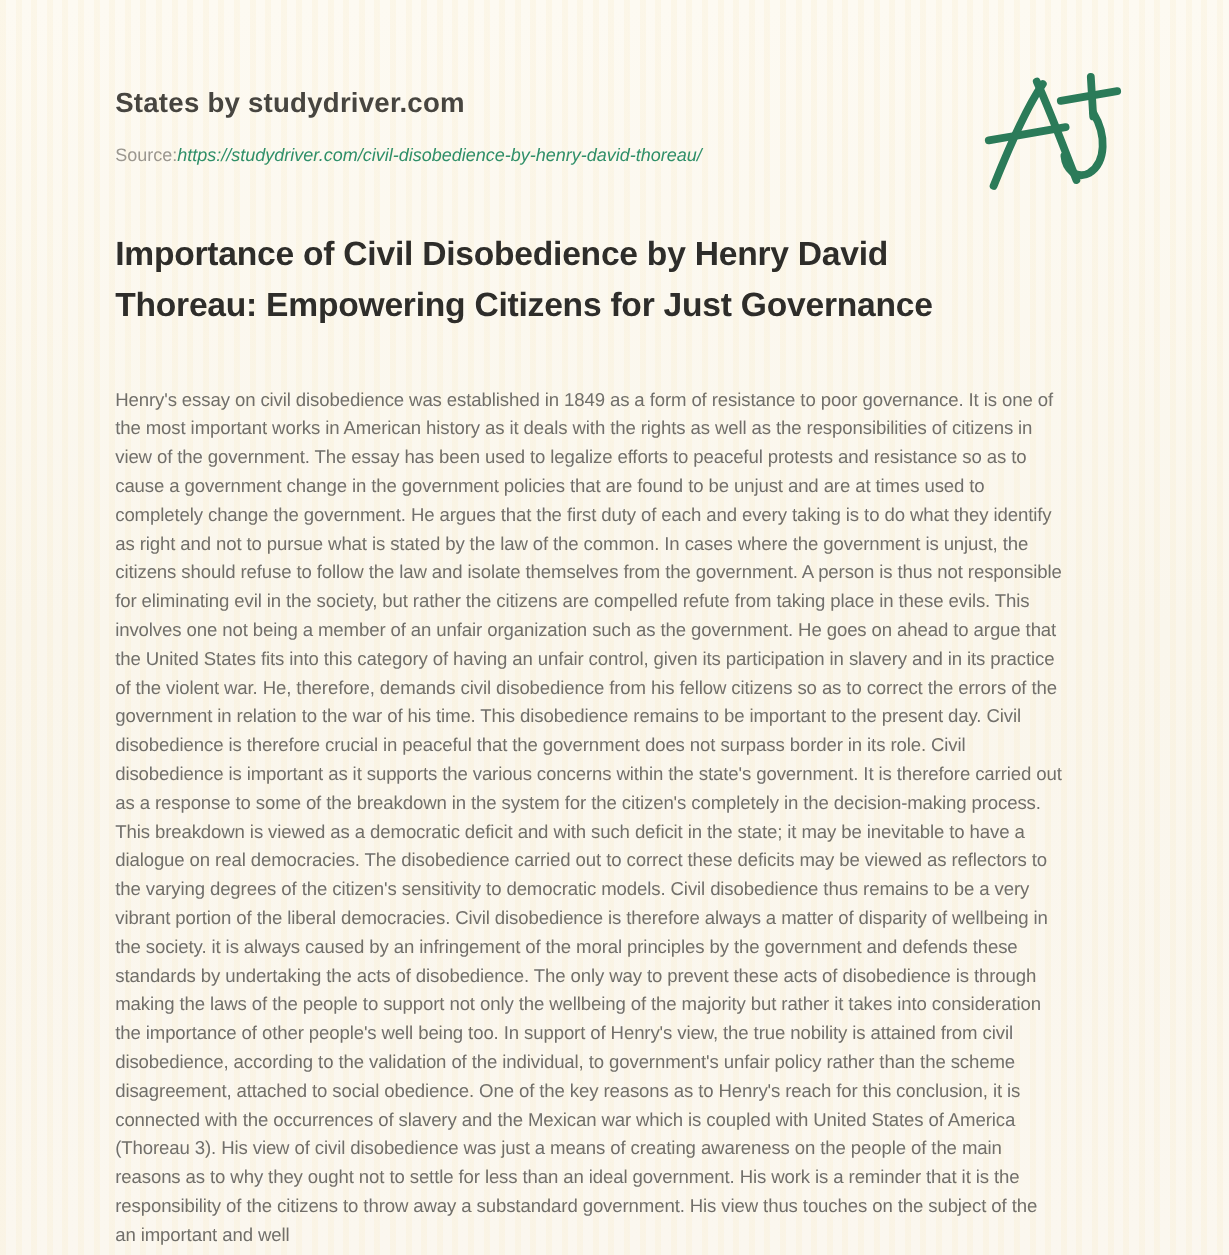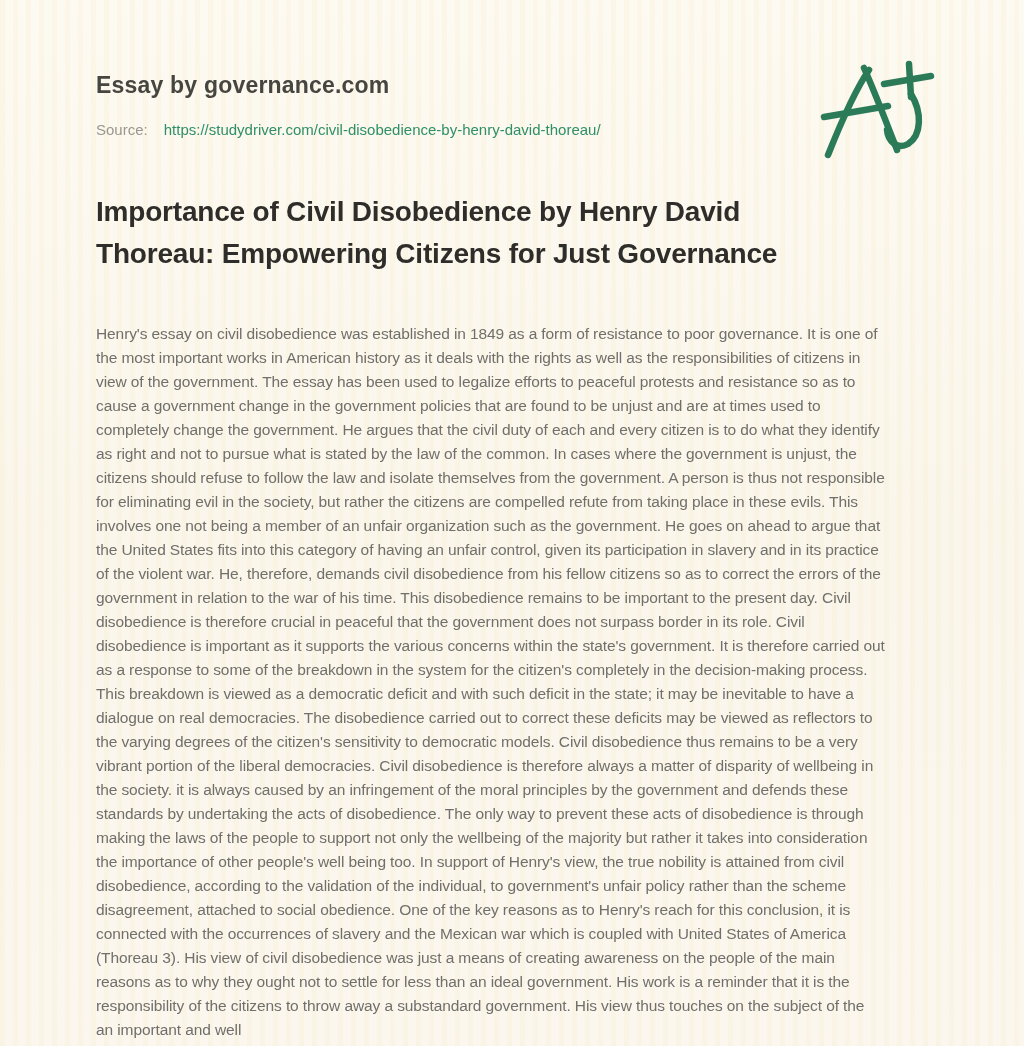--- a/index.html
+++ b/index.html
@@ -36,21 +36,22 @@
   .source-line {
     position: absolute;
     left: 96px;
     top: 121px;
     font-size: 15px;
     color: #9b978f;
   }
   .source-line a {
     color: #2f8f68;
     text-decoration: none;
-    margin-left: 16px;
+    margin-left: 0;
+    font-style: italic;
   }
   .logo {
     position: absolute;
     left: 818px;
     top: 60px;
     width: 126px;
     height: 108px;
   }
   .logo svg {
     width: 100%;
@@ -83,21 +84,21 @@
     height: 24px;
     letter-spacing: -0.1px;
     white-space: nowrap;
   }
 </style>
 </head>
 <body>
 
 <div class="page">
 
-  <h1 class="site-title">Essay by governance.com</h1>
+  <h1 class="site-title">States by studydriver.com</h1>
 
   <div class="logo">
     <svg viewBox="0 0 126 108" xmlns="http://www.w3.org/2000/svg" fill="none" stroke="#2b7b59" stroke-width="6.5" stroke-linecap="round" stroke-linejoin="round">
 
       <path d="M10 95 C 24 60, 39 27, 51 10"></path>
       <path d="M46 8 C 56 30, 69 64, 79 90"></path>
       <path d="M6 57 L 70 46"></path>
 
       <path d="M66 24 L 113 16"></path>
       <path d="M91 4 L 93 37"></path>
@@ -110,21 +111,21 @@
     <span>Source:</span><a href="#">https://studydriver.com/civil-disobedience-by-henry-david-thoreau/</a>
   </div>
 
   <h2 class="essay-title">Importance of Civil Disobedience by Henry David Thoreau: Empowering Citizens for Just Governance</h2>
 
   <div class="essay-body">
       <div class="essay-line">Henry's essay on civil disobedience was established in 1849 as a form of resistance to poor governance. It is one of</div>
       <div class="essay-line">the most important works in American history as it deals with the rights as well as the responsibilities of citizens in</div>
       <div class="essay-line">view of the government. The essay has been used to legalize efforts to peaceful protests and resistance so as to</div>
       <div class="essay-line">cause a government change in the government policies that are found to be unjust and are at times used to</div>
-      <div class="essay-line">completely change the government. He argues that the civil duty of each and every citizen is to do what they identify</div>
+      <div class="essay-line">completely change the government. He argues that the first duty of each and every taking is to do what they identify</div>
       <div class="essay-line">as right and not to pursue what is stated by the law of the common. In cases where the government is unjust, the</div>
       <div class="essay-line">citizens should refuse to follow the law and isolate themselves from the government. A person is thus not responsible</div>
       <div class="essay-line">for eliminating evil in the society, but rather the citizens are compelled refute from taking place in these evils. This</div>
       <div class="essay-line">involves one not being a member of an unfair organization such as the government. He goes on ahead to argue that</div>
       <div class="essay-line">the United States fits into this category of having an unfair control, given its participation in slavery and in its practice</div>
       <div class="essay-line">of the violent war. He, therefore, demands civil disobedience from his fellow citizens so as to correct the errors of the</div>
       <div class="essay-line">government in relation to the war of his time. This disobedience remains to be important to the present day. Civil</div>
       <div class="essay-line">disobedience is therefore crucial in peaceful that the government does not surpass border in its role. Civil</div>
       <div class="essay-line">disobedience is important as it supports the various concerns within the state's government. It is therefore carried out</div>
       <div class="essay-line">as a response to some of the breakdown in the system for the citizen's completely in the decision-making process.</div>

